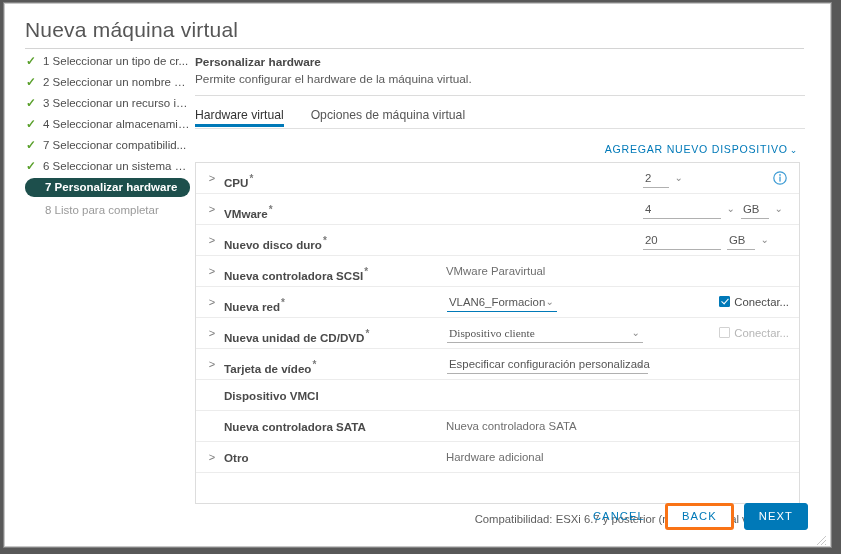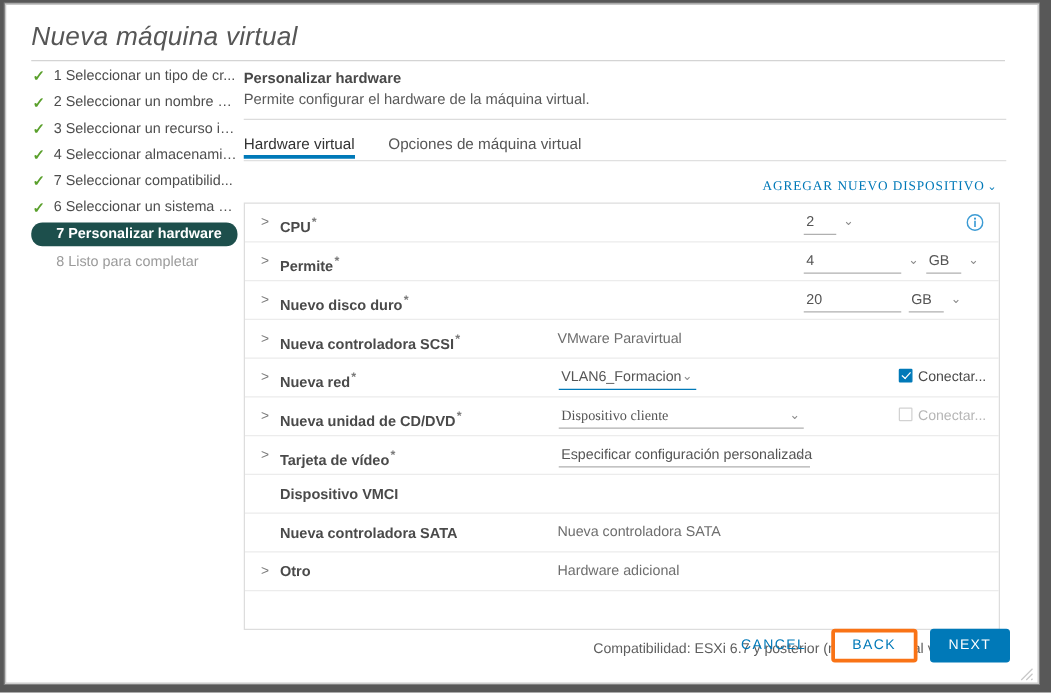--- a/index.html
+++ b/index.html
@@ -36,21 +36,20 @@
     top: 13px;
     width: 779px;
   }
   #page-title {
     font-size: 21px;
     font-weight: 400;
     color: #565656;
     letter-spacing: 0.2px;
     line-height: 26px;
     white-space: nowrap;
-    font-style: italic;
   }
   #title-rule {
     margin-top: 5px;
     border-top: 1px solid #d4d4d4;
     width: 779px;
   }
 
   
   #steps {
     position: absolute;
@@ -153,21 +152,20 @@
     text-align: right;
     width: 603px;
   }
   #add-device-link {
     display: inline-block;
     font-size: 10.6px;
     letter-spacing: 0.75px;
     color: #0079b8;
     cursor: pointer;
     white-space: nowrap;
-    font-family: Liberation Serif, serif;
   }
   #add-device-link .caret { font-size: 9px; margin-left: 2px; }
 
   
   #hw-card {
     margin-top: 5px;
     width: 605px;
     border: 1px solid #dddddd;
     background: #ffffff;
     box-sizing: border-box;
@@ -431,21 +429,21 @@
           <svg width="14" height="14" viewBox="0 0 14 14">
             <circle cx="7" cy="7" r="6.2" fill="none" stroke="#3c9bd4" stroke-width="1.2"></circle>
             <circle cx="7" cy="3.9" r="0.85" fill="#3c9bd4"></circle>
             <rect x="6.35" y="5.6" width="1.3" height="5" fill="#3c9bd4"></rect>
           </svg>
         </span>
       </div>
 
       <div class="hw-row">
         <span class="hw-caret">&gt;</span>
-        <span class="hw-label"><span>Permite</span><span class="req">*</span></span>
+        <span class="hw-label"><span>VMware</span><span class="req">*</span></span>
         <span class="fld chev-outside" style="left:447px; width:78px;">
           <span class="txt">4</span>
           <span class="chev">⌄</span>
         </span>
         <span class="fld chev-outside" style="left:545px; width:28px;">
           <span class="txt">GB</span>
           <span class="chev">⌄</span>
         </span>
       </div>
 

